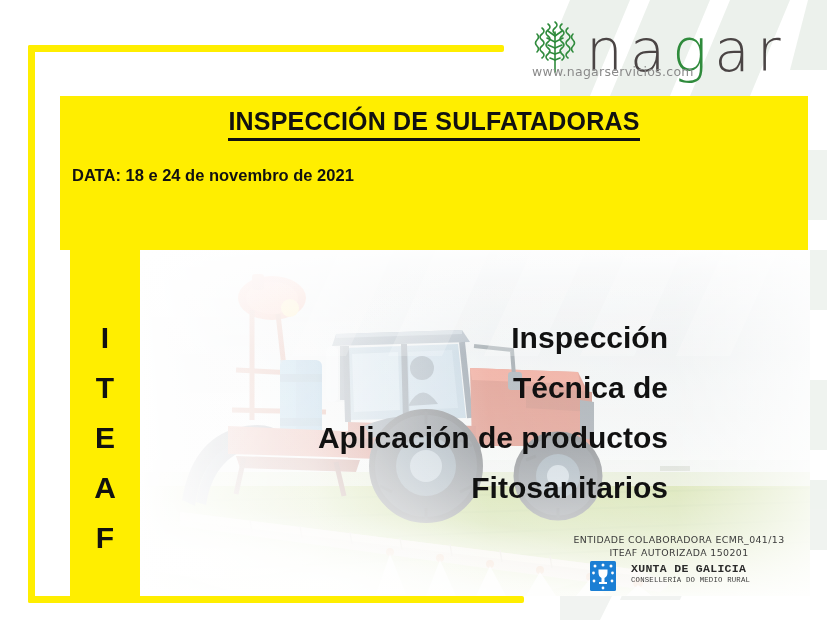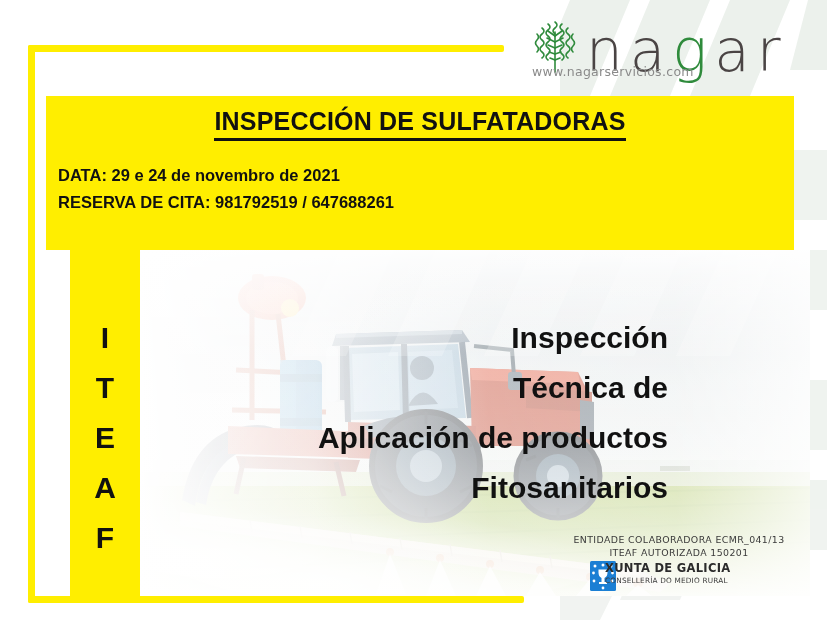--- a/index.html
+++ b/index.html
@@ -69,21 +69,21 @@
     font-family: "DejaVu Sans", sans-serif;
     font-size: 12.5px;
     color: #8a8a8a;
     letter-spacing: 0.3px;
     white-space: nowrap;
   }
 
   
   #header-panel {
     position: absolute;
-    left: 46px;
+    left: 60px;
     top: 96px;
     width: 748px;
     height: 154px;
     background: #ffee00;
   }
   #poster-title {
     position: absolute;
     left: 0;
     top: 11px;
     width: 100%;
@@ -187,22 +187,23 @@
   }
   #xunta-mark {
     position: absolute;
     left: 0;
     top: 0;
     width: 26px;
     height: 30px;
   }
   #xunta-text {
     position: absolute;
-    left: 15px;
+    left: 41px;
     top: 1px;
+    font-family: Liberation Mono, monospace;
   }
   #xunta-name {
     font-size: 11.5px;
     font-weight: bold;
     color: #2b2b2b;
     letter-spacing: 0.3px;
     line-height: 13px;
     white-space: nowrap;
   }
   #xunta-sub {
@@ -256,22 +257,21 @@
         <path d="M47,14 q-3,3 0,6 q3,3 0,6 q-3,3 0,6"></path>
       </g>
     </svg>
     <div id="logo-word"><span>na</span><span class="g">g</span><span>ar</span></div>
     <div id="logo-url">www.nagarservicios.com</div>
   </div>
 
   <div id="header-panel">
     <div id="poster-title"><span>INSPECCIÓN DE SULFATADORAS</span></div>
     <div id="header-lines">
-      <div class="hline">DATA: 29 e 24 de novembro de 2021</div>
-      <div class="hline">RESERVA DE CITA: 981792519 / 647688261</div>
+      <div class="hline">DATA: 18 e 24 de novembro de 2021</div>
     </div>
   </div>
 
   <div id="photo">
     <svg id="photo-svg" width="670" height="346" viewBox="0 0 670 346">
       <defs>
         <linearGradient id="skyG" x1="0" y1="0" x2="0" y2="1">
           <stop offset="0%" stop-color="#cfd6da"></stop>
           <stop offset="55%" stop-color="#e3e8e9"></stop>
           <stop offset="100%" stop-color="#eef1ef"></stop>

